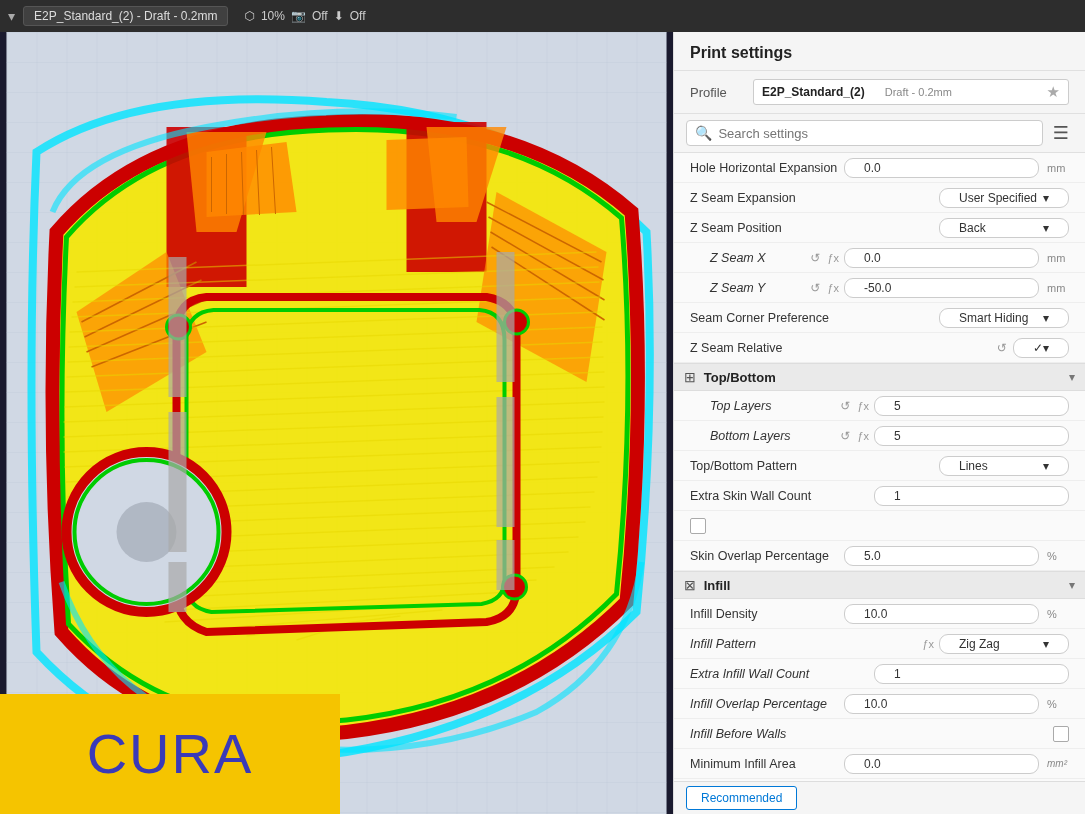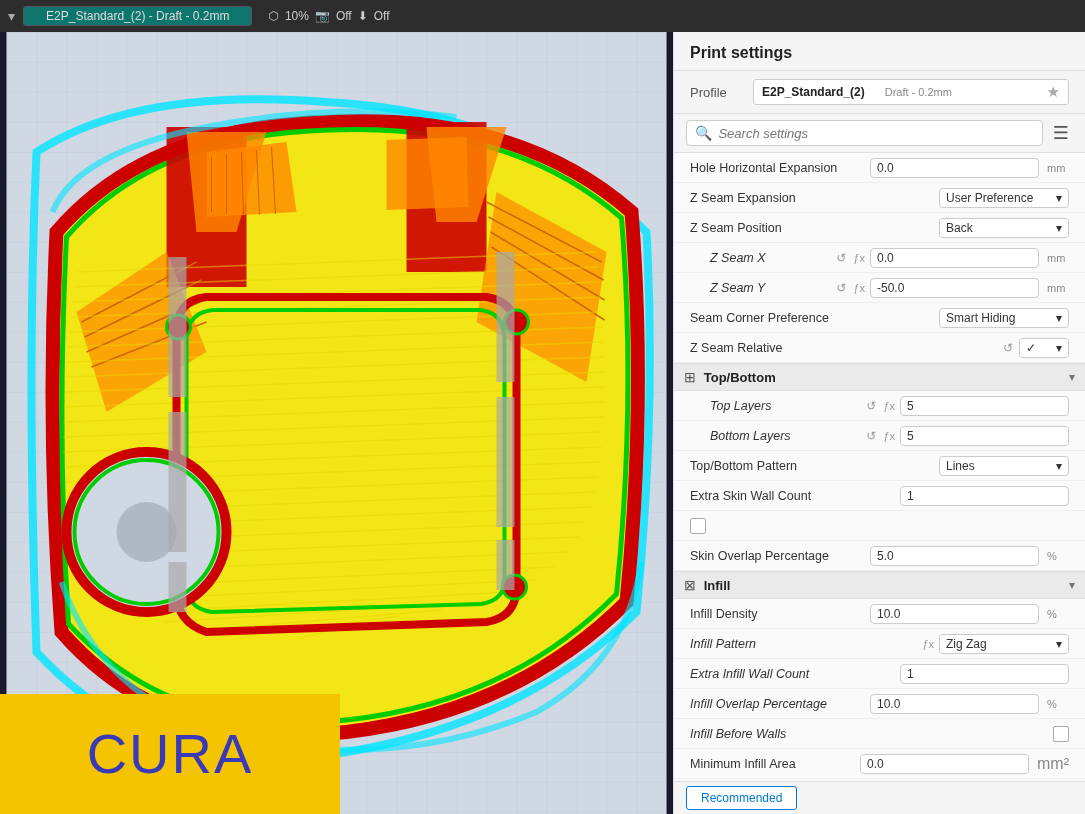--- a/index.html
+++ b/index.html
@@ -23,25 +23,25 @@
       padding: 0 8px;
       gap: 8px;
       flex-shrink: 0;
     }
     .top-bar-chevron {
       color: #aaa;
       font-size: 14px;
       cursor: pointer;
     }
     .top-bar-profile {
-      background: #0f766e;
+      background: #404040;
       color: #ddd;
       border: 1px solid #555;
       border-radius: 3px;
-      padding: 2px 22px;
+      padding: 2px 10px;
       font-size: 12px;
       display: flex;
       align-items: center;
       gap: 6px;
     }
     .top-bar-mid {
       display: flex;
       align-items: center;
       gap: 6px;
       color: #ccc;
@@ -165,21 +165,20 @@
       color: #888;
       font-size: 14px;
     }
     .search-input {
       border: none;
       outline: none;
       font-size: 13px;
       color: #15803d;
       background: transparent;
       flex: 1;
-      font-style: italic;
     }
     .menu-icon {
       font-size: 18px;
       color: #555;
       cursor: pointer;
       padding: 2px 4px;
     }
 
     
     .settings-list {
@@ -202,22 +201,22 @@
     .setting-name {
       flex: 1;
       font-size: 12.5px;
       color: #333;
     }
     .setting-name.italic { font-style: italic; }
 
     .setting-value-box {
       background: #fff;
       border: 1px solid #ccc;
-      border-radius: 4px;
-      padding: 2px 6px;
+      border-radius: 9px;
+      padding: 2px 19px;
       font-size: 12px;
       color: #333;
       min-width: 70px;
       text-align: left;
     }
     .setting-value-box.dropdown {
       display: flex;
       align-items: center;
       justify-content: space-between;
       min-width: 130px;
@@ -469,21 +468,21 @@
 
       <div class="setting-row">
         <span class="setting-name">Hole Horizontal Expansion</span>
         <input class="setting-value-box" type="text" value="0.0" style="">
         <span class="setting-value-unit">mm</span>
       </div>
 
       <div class="setting-row">
         <span class="setting-name">Z Seam Expansion</span>
         <div class="setting-value-box dropdown">
-          <span>User Preference</span>
+          <span>User Specified</span>
           <span>▾</span>
         </div>
       </div>
 
       <div class="setting-row">
         <span class="setting-name">Z Seam Position</span>
         <div class="setting-value-box dropdown">
           <span>Back</span>
           <span>▾</span>
         </div>
@@ -598,21 +597,21 @@
       </div>
 
       <div class="setting-row">
         <span class="setting-name italic">Infill Before Walls</span>
         <div class="checkbox-cell"></div>
       </div>
 
       <div class="setting-row">
         <span class="setting-name">Minimum Infill Area</span>
         <input class="setting-value-box" type="text" value="0.0" style="">
-        <span class="setting-value-unit" style="font-size:16px;">mm²</span>
+        <span class="setting-value-unit" style="font-size:10px;font-style:italic;">mm²</span>
       </div>
 
     </div>
 
     <div class="bottom-bar">
       <button class="recommended-btn">Recommended</button>
     </div>
 
   </div>
 </div>

